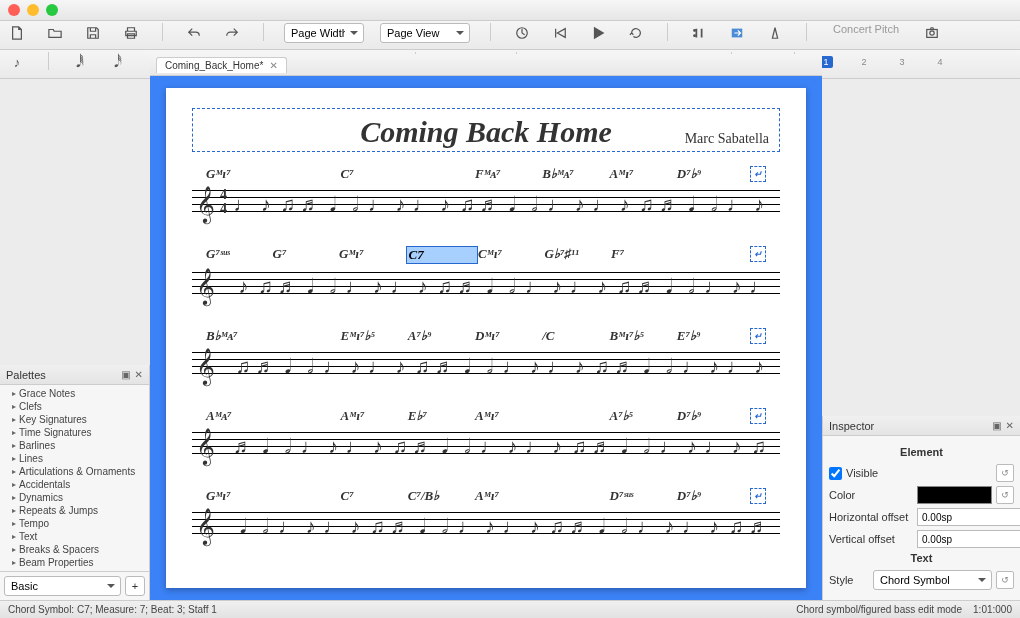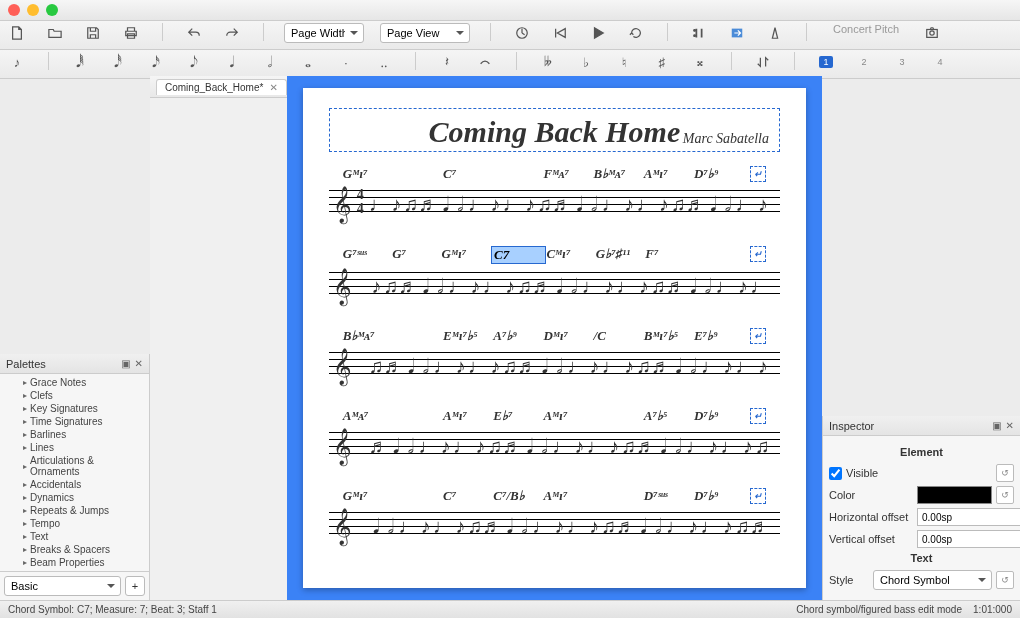--- a/index.html
+++ b/index.html
@@ -20,35 +20,35 @@
 .select-wrap::after { content: ""; position: absolute; right: 6px; top: 8px; border: 4px solid transparent; border-top-color: #555; }
 .tlabel { color: #999; font-size: 11px; padding: 0 6px; }
 
 .main { flex: 1; display: flex; min-height: 0; align-items: flex-end; }
 
 .palettes { width: 150px; background: #f6f6f6; border-right: 1px solid #ccc; display: flex; flex-direction: column; }
 .panel-head { height: 20px; background: linear-gradient(#f0f0f0,#e4e4e4); border-bottom: 1px solid #ccc; display: flex; align-items: center; padding: 0 6px; font-size: 11px; justify-content: space-between; }
 .panel-head .icons { display: flex; gap: 4px; }
 .panel-head .icons span { cursor: pointer; color: #666; font-size: 10px; }
 .palette-list { flex: 1; overflow: auto; padding: 2px 0; }
-.palette-item { display: flex; align-items: center; padding: 1px 23px; font-size: 10px; color: #444; cursor: pointer; gap: 3px; }
+.palette-item { display: flex; align-items: center; padding: 1px 12px; font-size: 10px; color: #444; cursor: pointer; gap: 3px; }
 .palette-item::before { content: "▸"; font-size: 8px; color: #666; }
 .palettes-foot { padding: 4px; border-top: 1px solid #ccc; display: flex; gap: 4px; }
 .palettes-foot .select { flex: 1; }
 .palettes-foot .plus { width: 20px; height: 20px; border: 1px solid #bbb; background: #fff; border-radius: 3px; text-align: center; line-height: 18px; cursor: pointer; }
 
-.center { flex: 1; display: flex; flex-direction: row; background: #f0f0f0; min-width: 0; }
+.center { flex: 1; display: flex; flex-direction: column; background: #f0f0f0; min-width: 0; }
 .tabbar { height: 22px; background: linear-gradient(#f5f5f5,#e8e8e8); border-bottom: 1px solid #ccc; display: flex; align-items: center; padding-left: 6px; }
 .doc-tab { background: #fff; border: 1px solid #ccc; border-bottom: none; padding: 2px 8px; font-size: 10px; display: flex; align-items: center; gap: 6px; border-radius: 3px 3px 0 0; }
 .doc-tab .x { color: #888; cursor: pointer; font-size: 10px; }
 .score-viewport { flex: 1; background: #3b82f6; overflow: auto; padding: 12px 16px; }
 .page { background: #fff; width: 100%; box-shadow: 0 2px 6px rgba(0,0,0,0.3); padding: 20px 26px; position: relative; }
 .title-frame { border: 1px dashed #2668d0; padding: 6px 10px 2px; margin-bottom: 10px; position: relative; }
 .score-title { font-family: "Brush Script MT", "Comic Sans MS", cursive; font-style: italic; font-weight: bold; font-size: 30px; text-align: center; }
-.composer { position: absolute; right: 10px; bottom: 4px; font-family: "Brush Script MT", cursive; font-style: italic; font-size: 14px; }
+.composer { position: absolute; right: 10px; bottom: 4px; font-family: "Brush Script MT", cursive; font-size: 14px; }
 .system { margin: 14px 0 22px; }
 .chords { display: flex; justify-content: space-between; padding: 0 14px; font-family: Georgia, serif; font-weight: bold; font-style: italic; font-size: 13px; margin-bottom: 2px; position: relative; }
 .chord { flex: 1; text-align: left; }
 .chord.sel { background: #a8d0ff; border: 1px solid #2668d0; padding: 0 2px; color: #000; }
 .sysbreak { width: 16px; height: 16px; border: 1px dashed #2668d0; color: #2668d0; font-size: 9px; display: flex; align-items: center; justify-content: center; margin-left: 6px; }
 .staff { position: relative; height: 40px; }
 .staff::before { content: ""; position: absolute; left: 0; right: 0; top: 6px; height: 28px; background: repeating-linear-gradient(to bottom, #000 0, #000 1px, transparent 1px, transparent 7px); }
 .staff .notes { position: absolute; left: 40px; right: 10px; top: -2px; height: 44px; display: flex; align-items: center; }
 .clef { position: absolute; left: 4px; top: 2px; font-size: 32px; font-family: serif; }
 

